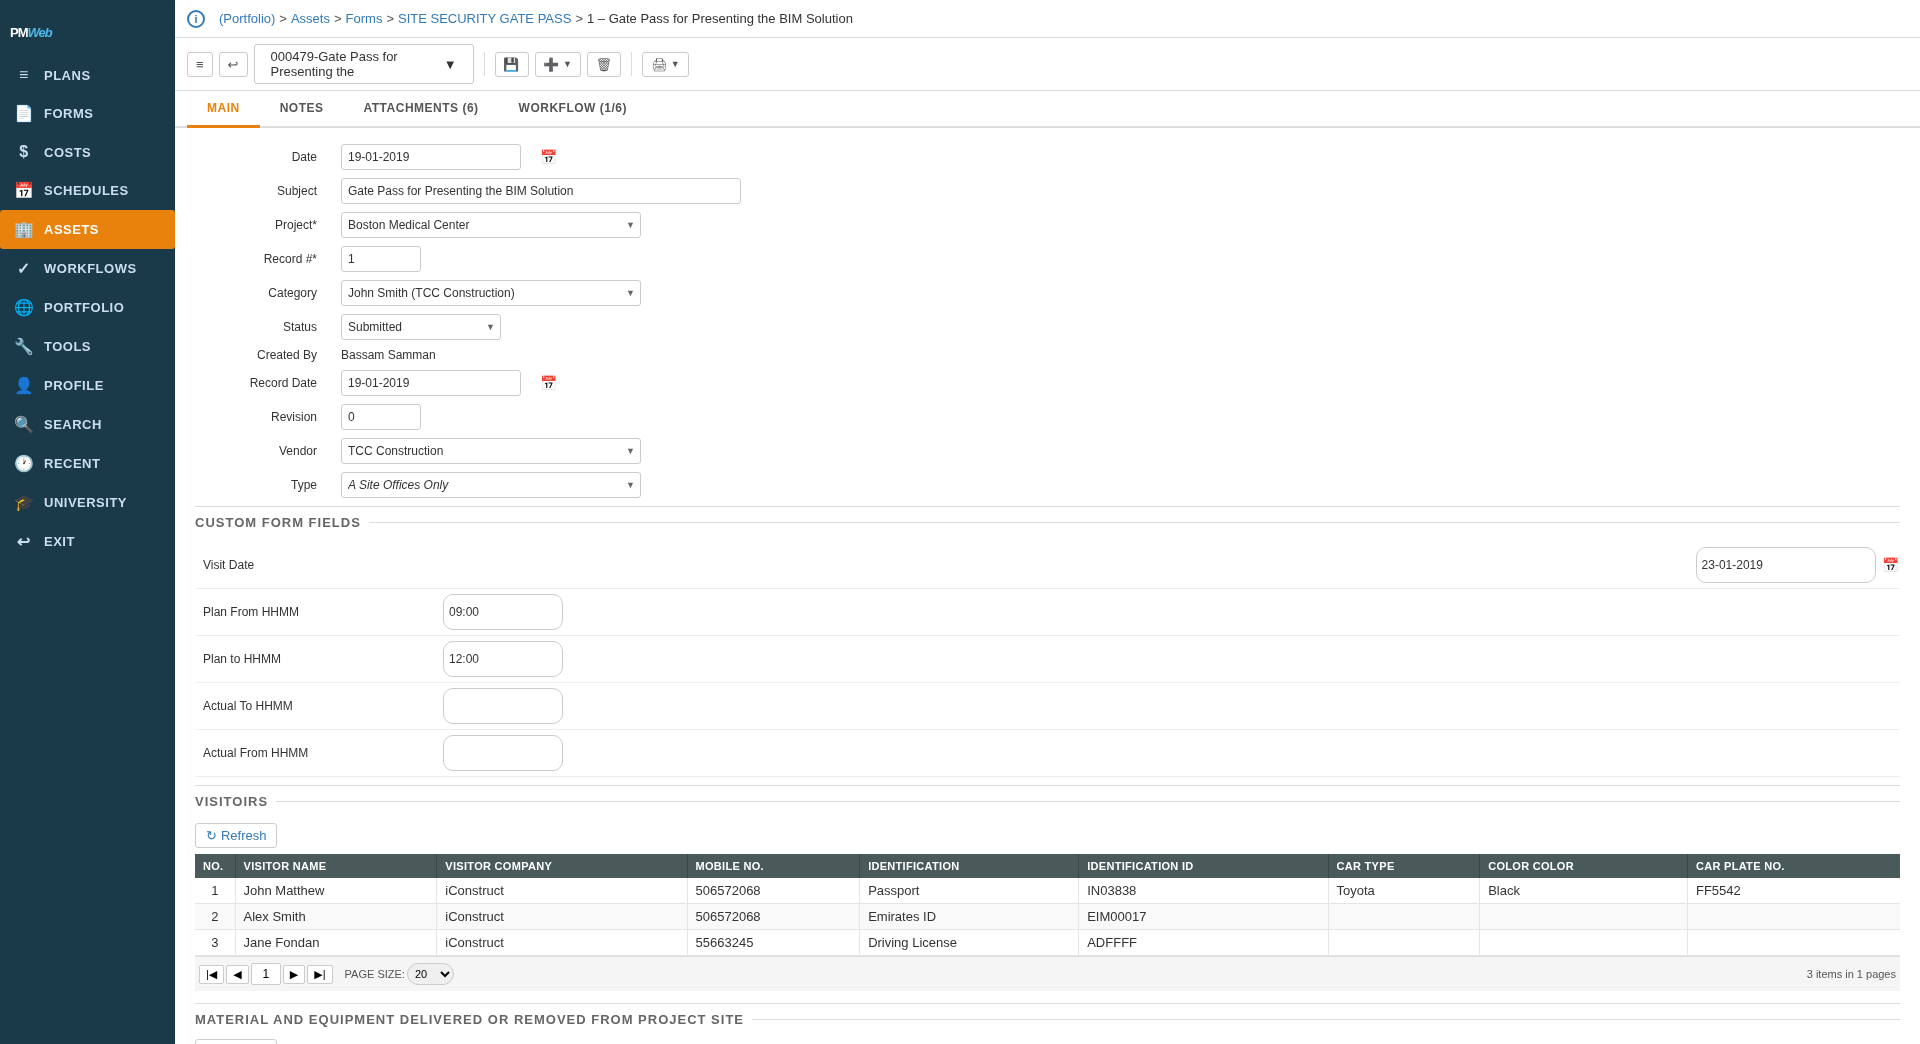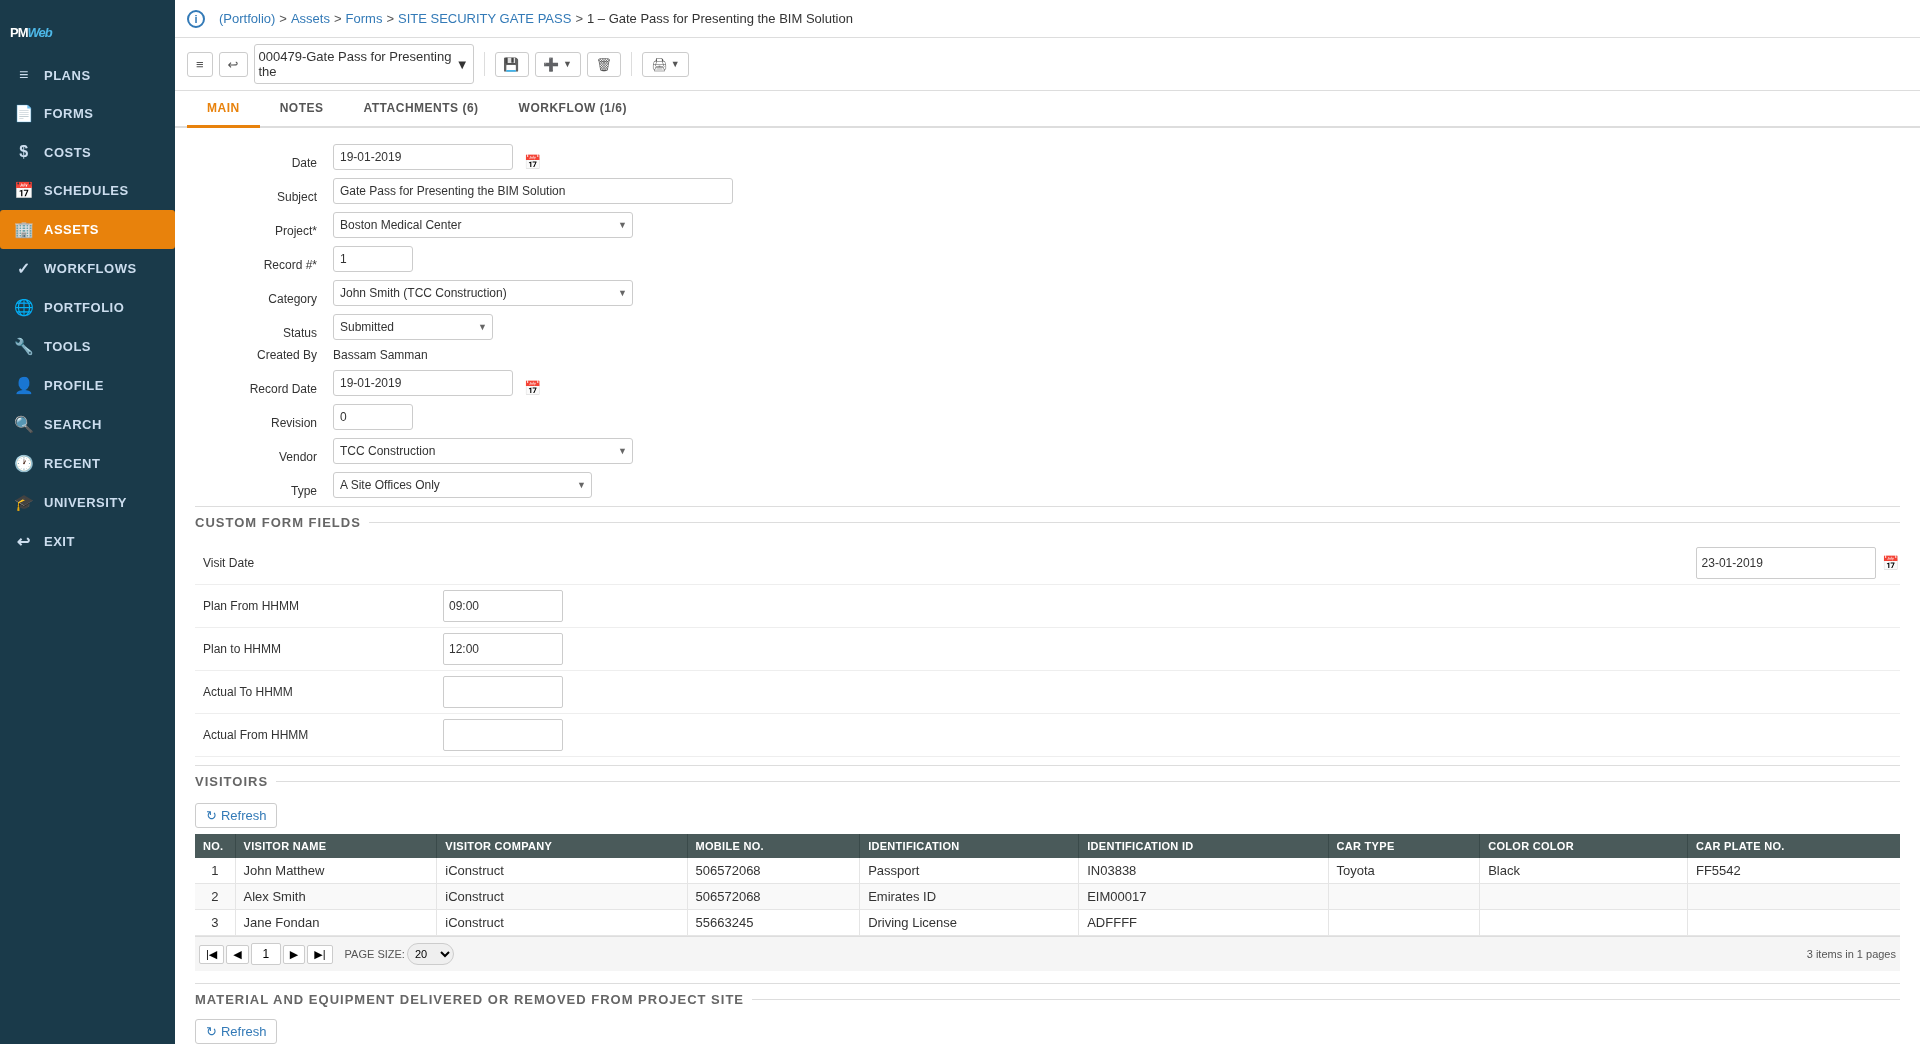--- a/index.html
+++ b/index.html
@@ -91,21 +91,21 @@
       padding: 4px 8px;
       cursor: pointer;
       color: #555;
       font-size: 16px;
       display: flex; align-items: center; gap: 3px;
     }
     .toolbar-dropdown {
       background: #fff;
       border: 1px solid #ccc;
       border-radius: 3px;
-      padding: 4px 4px;
+      padding: 4px 16px;
       font-size: 12px;
       color: #333;
       display: flex; align-items: center; gap: 4px;
       cursor: pointer;
       max-width: 220px;
     }
     .toolbar-separator { width: 1px; height: 24px; background: #ddd; margin: 0 4px; }
 
     
     .tabs {
@@ -131,23 +131,23 @@
     .form-area {
       flex: 1;
       overflow-y: auto;
       padding: 16px 20px;
       background: #fff;
     }
 
     
     .form-row {
       display: flex;
-      align-items: flex-end;
+      align-items: center;
       margin-bottom: 8px;
-      gap: 8px;
+      gap: 16px;
     }
     .form-label {
       width: 130px;
       min-width: 130px;
       font-size: 12px;
       color: #333;
       text-align: right;
       padding-right: 8px;
     }
     .form-input {
@@ -222,22 +222,22 @@
     }
     .cf-label {
       width: 240px;
       min-width: 240px;
       font-size: 12px;
       color: #333;
       padding-left: 8px;
     }
     .cf-input {
       border: 1px solid #ccc;
-      border-radius: 2px;
-      padding: 3px 5px;
+      border-radius: 10px;
+      padding: 17px 5px;
       font-size: 12px;
       color: #333;
       height: 32px;
     }
 
     
     .table-section { margin-top: 10px; }
     .refresh-btn {
       background: #fff;
       border: 1px solid #ccc;
@@ -503,21 +503,21 @@
       <div class="select-wrapper">
         <select class="form-select" style="width:300px;">
           <option>TCC Construction</option>
         </select>
       </div>
     </div>
 
     <div class="form-row">
       <div class="form-label">Type</div>
       <div class="select-wrapper">
-        <select class="form-select" style="width:259px;">
+        <select class="form-select" style="width:300px;font-style:italic;">
           <option>A Site Offices Only</option>
         </select>
       </div>
     </div>
 
     <div class="section-header">
       <span>CUSTOM FORM FIELDS</span>
     </div>
 
     <div class="custom-fields-section">

